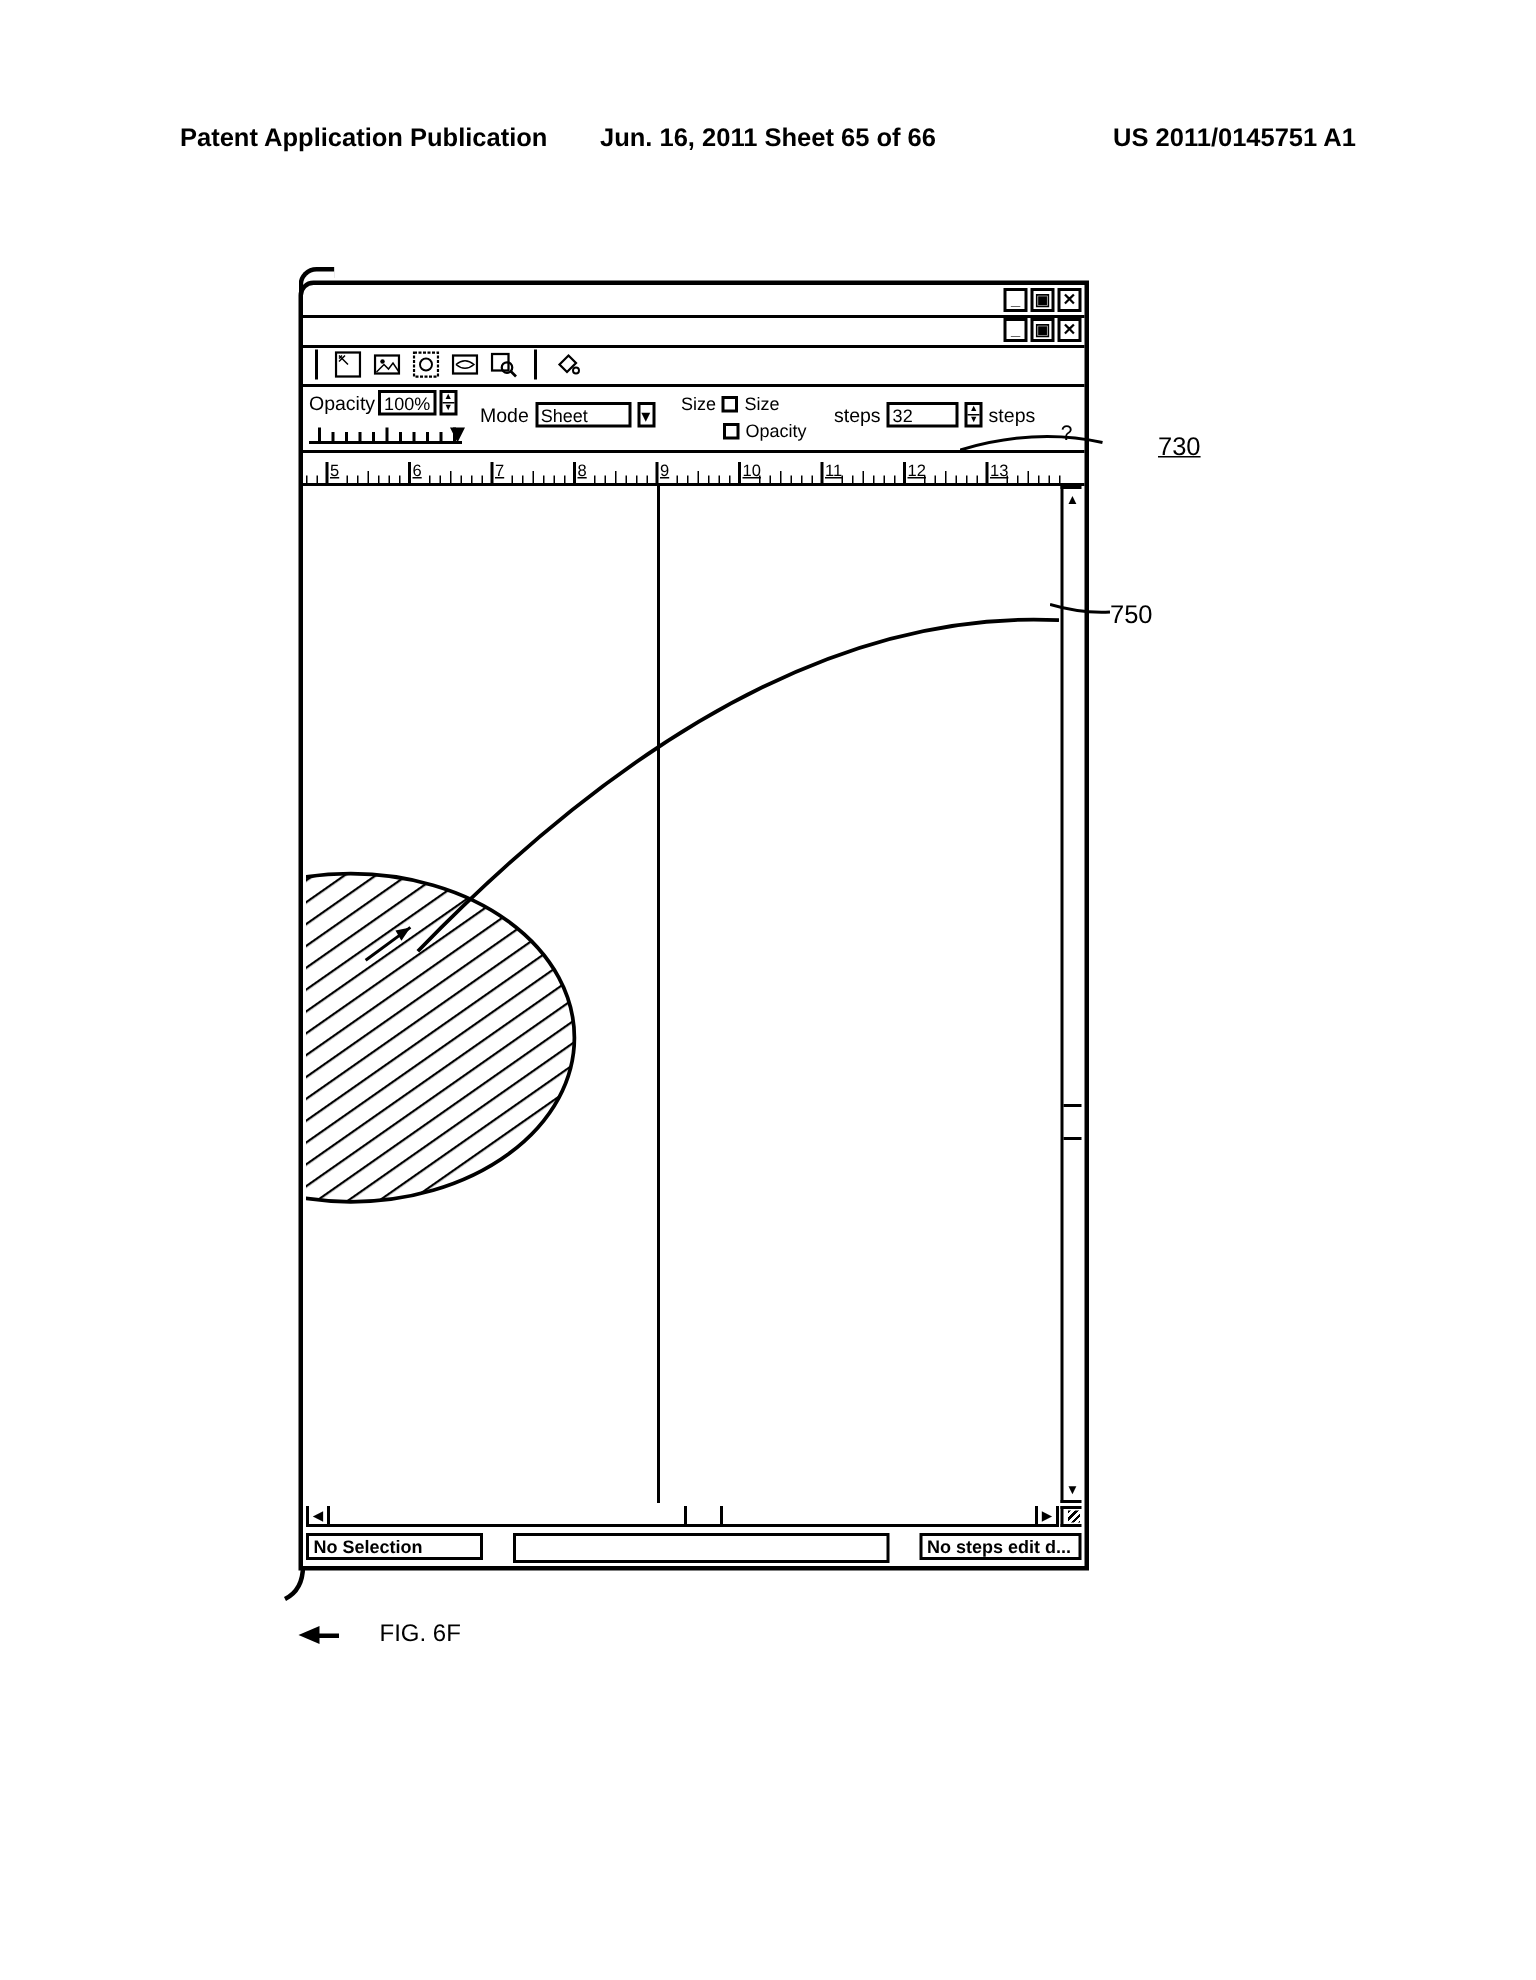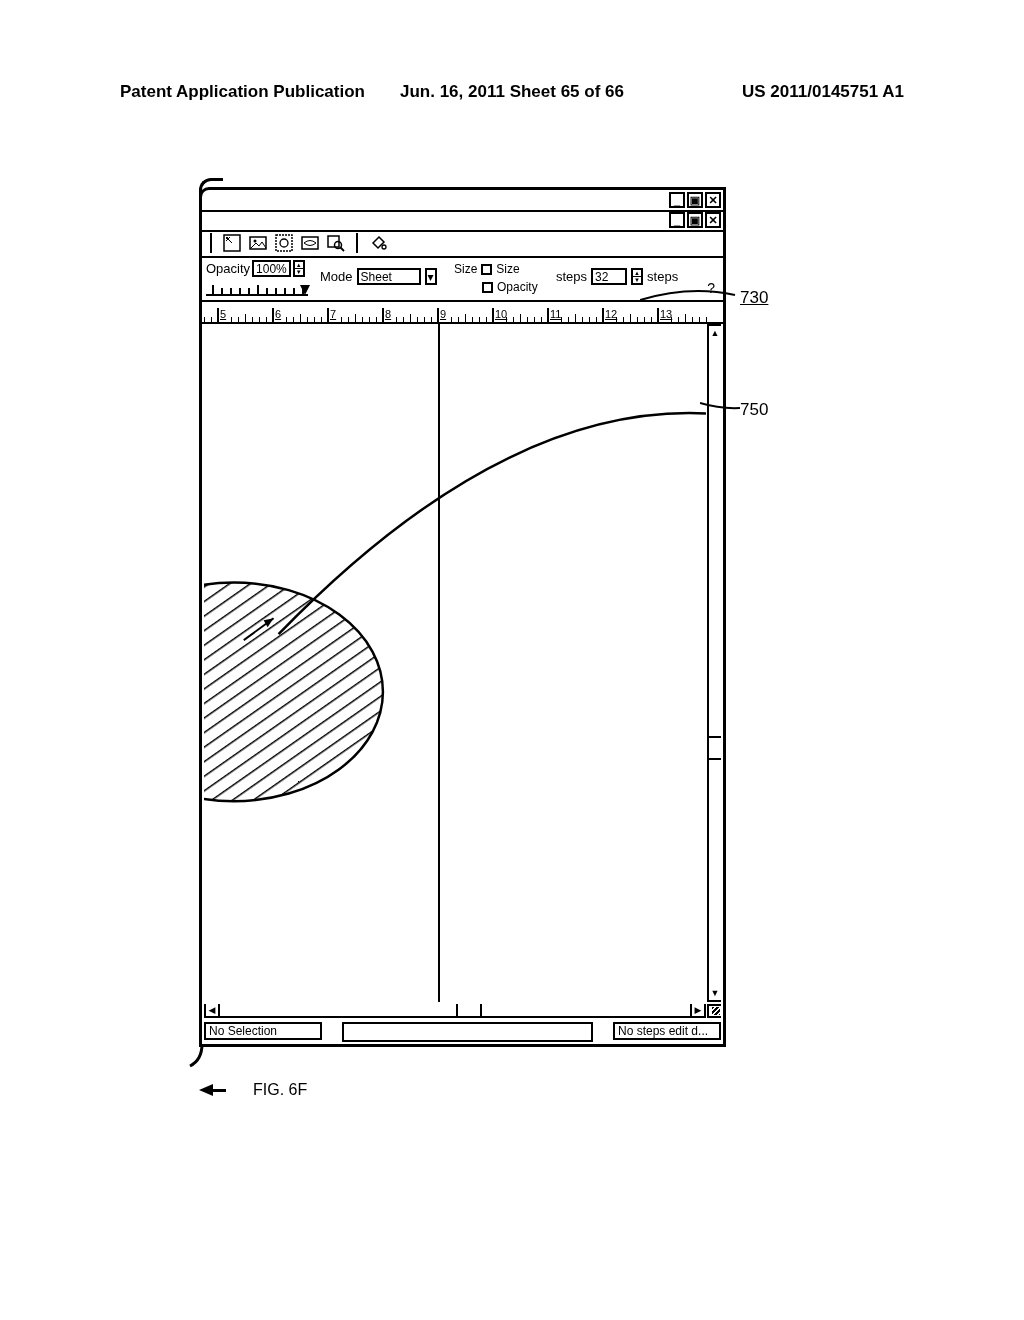--- a/index.html
+++ b/index.html
@@ -122,28 +122,28 @@
   .vscroll .arrow.up{ top:0;} .vscroll .arrow.down{ bottom:0;}
   .vscroll .thumb { position:absolute; left:0; right:0; top:410px; height:24px; border-top:2px solid #000; border-bottom:2px solid #000;}
   .hscroll { position:absolute; left:2px; right:17px; bottom:26px; height:14px; border:2px solid #000; border-top:0; border-bottom:2px solid #000;}
   .hscroll .arrow { position:absolute; top:0; bottom:0; width:14px; display:flex; align-items:center; justify-content:center; font-size:9px;}
   .hscroll .arrow.l{ left:0; border-right:2px solid #000;} .hscroll .arrow.r{ right:0; border-left:2px solid #000;}
   .hscroll .thumb { position:absolute; top:0; bottom:0; left:250px; width:26px; border-left:2px solid #000; border-right:2px solid #000;}
   .resize-grip { position:absolute; right:2px; bottom:26px; width:14px; height:14px; border:2px solid #000; border-right:0;}
   .resize-grip::before { content:""; position:absolute; right:1px; bottom:1px; width:8px; height:8px;
     background:repeating-linear-gradient(135deg,#000 0 1.5px, transparent 1.5px 3.5px);}
 
-  .status-bar { position:absolute; left:2px; right:2px; bottom:2px; height:20px; display:flex; gap:20px;}
+  .status-bar { position:absolute; left:2px; right:2px; bottom:2px; height:20px; display:flex; gap:20px;font-weight:bold;}
   .status-box { border:2px solid #000; height:18px; padding:0 3px; font-size:12px; display:flex; align-items:center;}
   .status-left { width:118px;}
   .status-mid { flex:1; border:2px solid #000;}
   .status-right { width:108px; overflow:hidden; white-space:nowrap;}
 
   .callout { position:absolute; }
-  .callout.c730 { left:740px; top:288px; font-size:17px;text-decoration:underline;}
+  .callout.c730 { left:772px; top:288px; font-size:17px;text-decoration:underline;}
   .callout.c630 { left:740px; top:400px; font-size:17px;}
   .lead-svg { position:absolute; pointer-events:none; }
 
   .bottom-caption {
     position:absolute; left:199px; top:1070px; width:527px; height:40px;
     display:flex; align-items:center;
   }
   .arrow-left {
     display:inline-block; margin-right:6px;
     width:0; height:0; border-top:6px solid transparent; border-bottom:6px solid transparent; border-right:14px solid #000;
@@ -264,21 +264,21 @@
         <span class="chk"></span>
         <span>Size</span>
         </div>
       <div class="ln" style="padding-left:28px">
         <span class="chk"></span>
         <span>Opacity</span>
         </div>
     </div>
     <div class="within-group">
       <span>steps</span>
-      <span class="field-box" style="width:36px">32</span>
+      <span class="field-box" style="width:48px">32</span>
       <span class="stepper">
           <div>▲</div>
           <div class="sep"></div>
           <div>▼</div>
         </span>
       <span>steps</span>
     </div>
     <span class="help-q">?</span>
   </div>
   <div class="row-sep4"></div>

